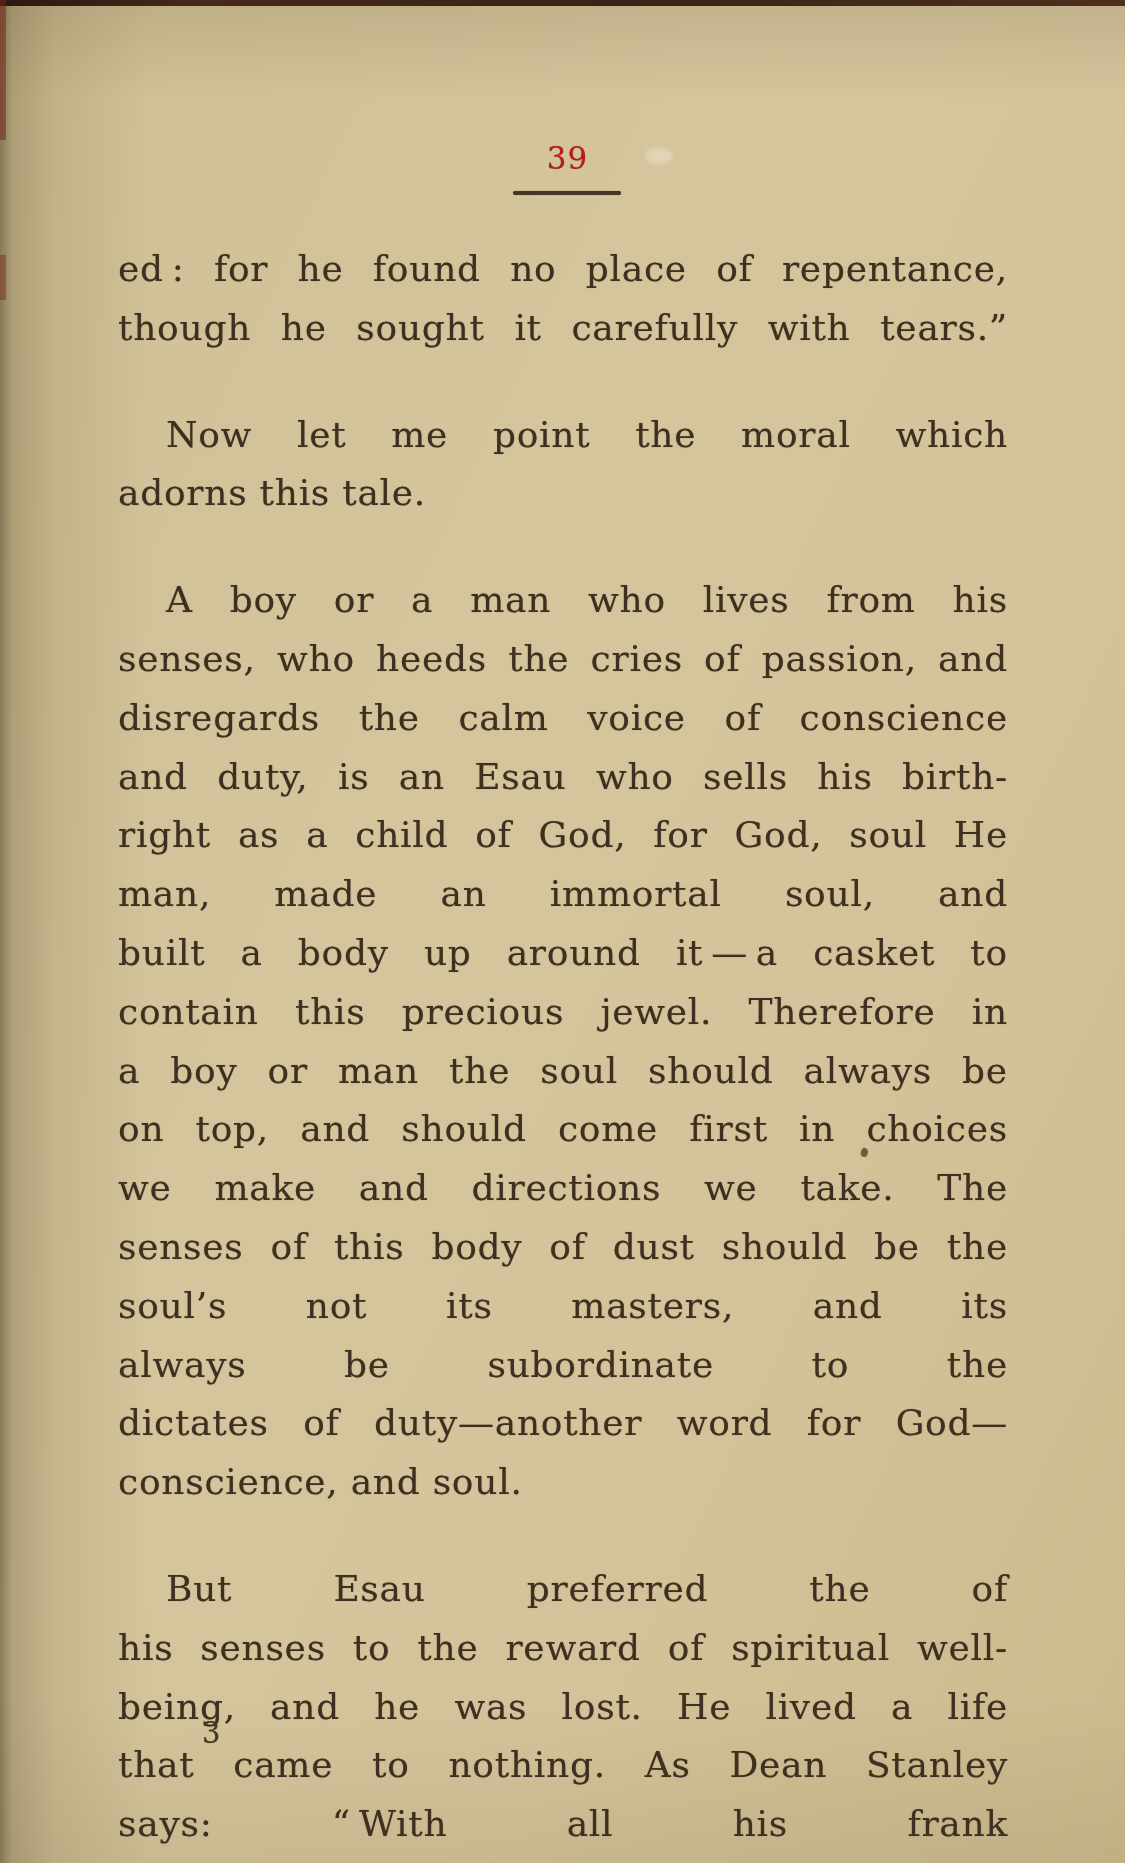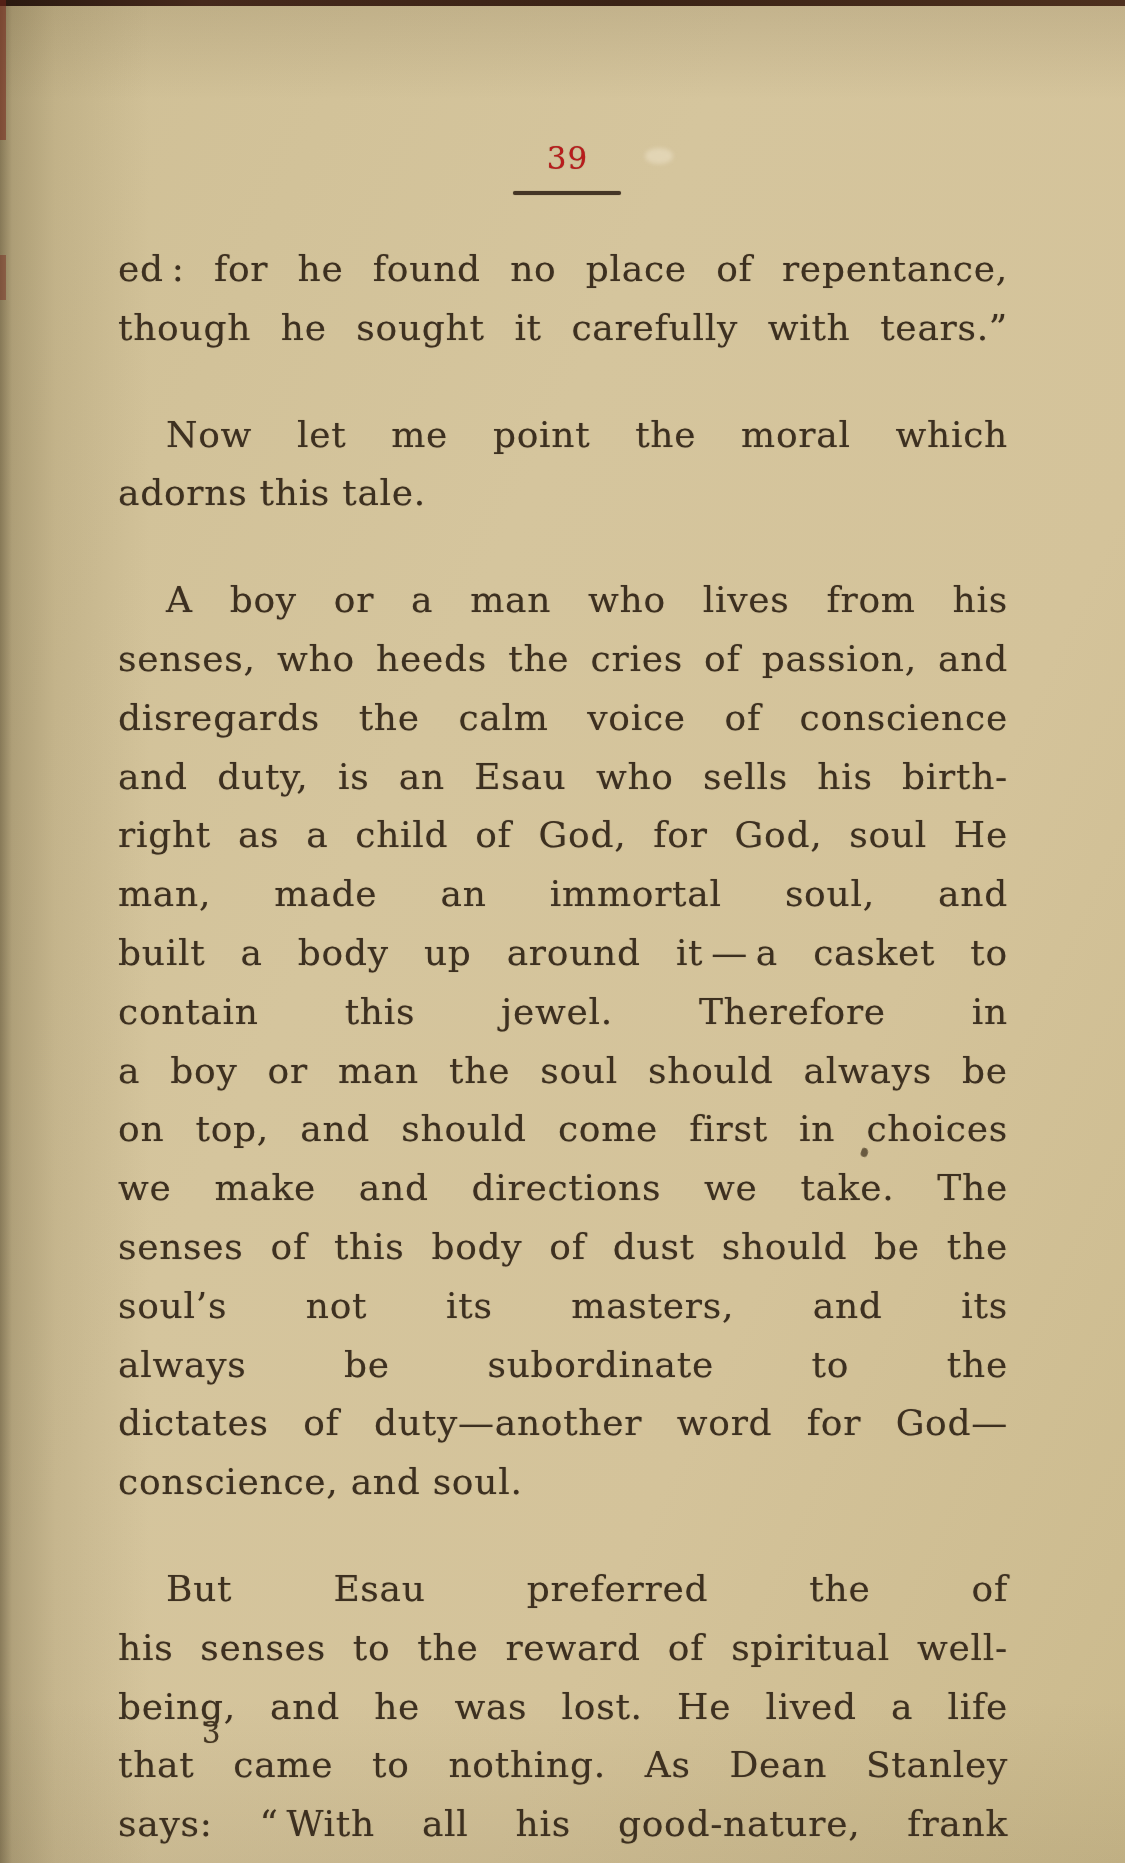--- a/index.html
+++ b/index.html
@@ -166,20 +166,21 @@
       <span>body</span>
       <span>up</span>
       <span>around</span>
       <span>it — a</span>
       <span>casket</span>
       <span>to</span>
     </div>
     <div class="line just">
       <span>contain</span>
       <span>this</span>
+      <span>precious</span>
       <span>jewel.</span>
       <span>Therefore</span>
       <span>in</span>
     </div>
     <div class="line just">
       <span>a</span>
       <span>boy</span>
       <span>or</span>
       <span>man</span>
       <span>the</span>
@@ -277,18 +278,17 @@
       <span>nothing.</span>
       <span>As</span>
       <span>Dean</span>
       <span>Stanley</span>
     </div>
     <div class="line just">
       <span>says:</span>
       <span>“ With</span>
       <span>all</span>
       <span>his</span>
-      <span>good-nature,</span>
       <span>frank</span>
     </div>
   </div>
 
 <div class="signature">3</div>
 
 </body></html>

